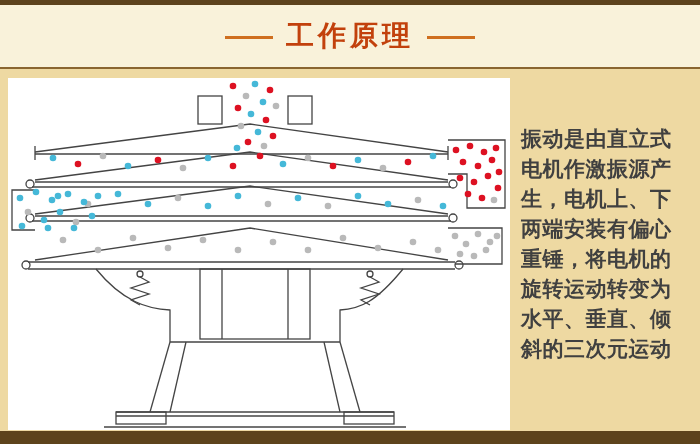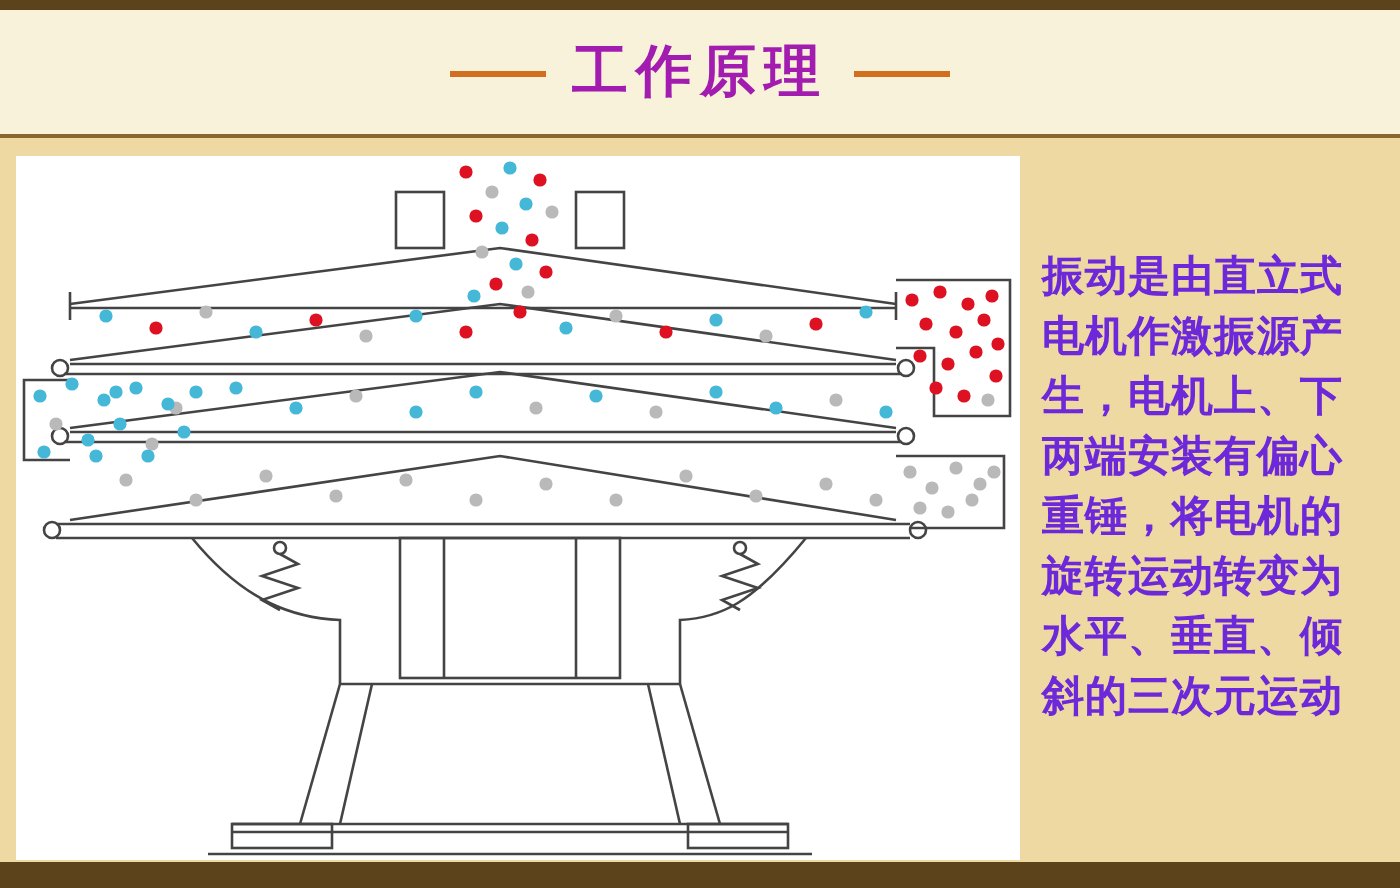--- a/index.html
+++ b/index.html
@@ -7,29 +7,29 @@
     width:700px;height:444px;position:relative;overflow:hidden;
     background:#eed9a2;
     font-family:"Liberation Sans","DejaVu Sans",sans-serif;
   }
   .top-strip{position:absolute;top:0;left:0;width:700px;height:5px;background:#5d431c;}
   .header{
     position:absolute;top:5px;left:0;width:700px;height:62px;
     background:#f9f2da;border-bottom:2px solid #8a6630;
     display:flex;align-items:center;justify-content:center;gap:22px;
   }
-  .title{color:#a21caf;font-size:28px;font-weight:bold;letter-spacing:4px;}
+  .title{color:#c2410c;font-size:28px;font-weight:bold;letter-spacing:4px;}
   .dash{color:#cf6f1f;font-size:30px;font-weight:bold;transform:scaleX(1.6);display:inline-block;}
   .panel{
     position:absolute;left:8px;top:78px;width:502px;height:352px;background:#ffffff;
   }
   .panel svg{display:block;}
   .desc{
     position:absolute;left:521px;top:124px;width:174px;
-    color:#6d28d9;font-size:21px;line-height:30px;font-weight:bold;
+    color:#404040;font-size:21px;line-height:30px;font-weight:bold;
     white-space:pre-line;letter-spacing:0.5px;
   }
   .bottom-strip{position:absolute;left:0;bottom:0;width:700px;height:13px;background:#5d431c;}
 </style>
 </head>
 <body>
 
 <div class="top-strip"></div>
 
 <div class="header">

